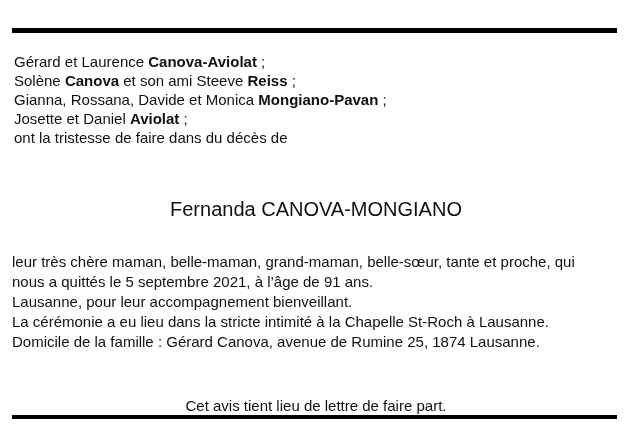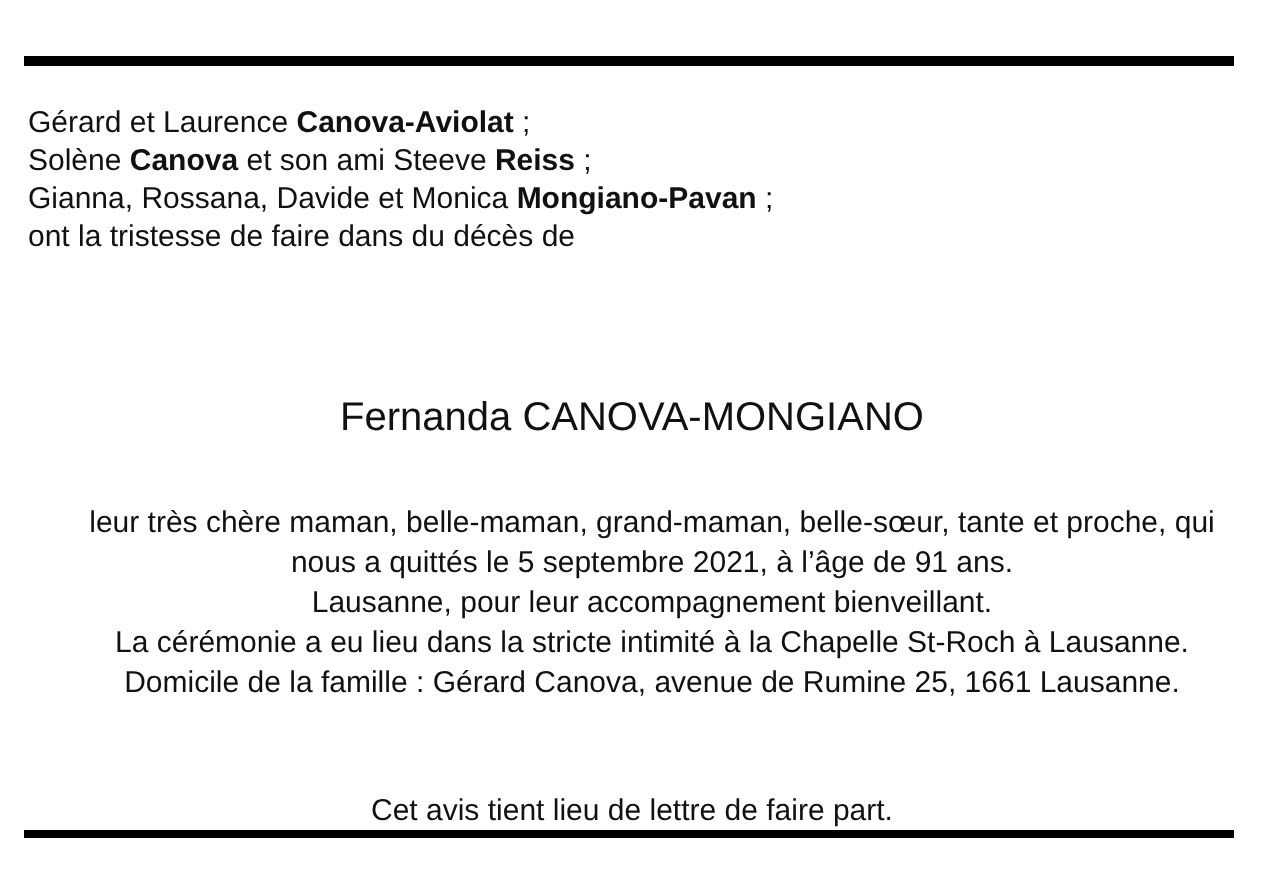--- a/index.html
+++ b/index.html
@@ -18,49 +18,50 @@
     position: absolute; left: 14px; top: 52px; width: 604px;
     font-size: 15px; line-height: 19px;
   }
   .b { font-weight: bold; }
   .deceased {
     position: absolute; left: 14px; top: 197px; width: 604px;
     margin: 0; text-align: center;
     font-size: 20px; line-height: 24px; font-weight: normal;
   }
   .bodytext {
-    position: absolute; left: 22px; top: 252px; width: 608px;
-    font-size: 15px; line-height: 20px; text-align: center;
+    position: absolute; left: 12px; top: 252px; width: 608px;
+    font-size: 15px; line-height: 20px;
   }
   .closing {
     position: absolute; left: 14px; top: 380px; width: 604px;
     text-align: center; font-size: 15px; line-height: 20px; margin-top: 16px;
   }
 </style>
 </head>
 <body>
 
 <div class="notice">
 
   <div class="rule rule-top"></div>
 
   <div class="intro">
     <div class="line"><span>Gérard et Laurence </span><span class="b">Canova-Aviolat</span><span></span><span class="b"></span><span> ;</span></div>
     <div class="line"><span>Solène </span><span class="b">Canova</span><span> et son ami Steeve </span><span class="b">Reiss</span><span> ;</span></div>
     <div class="line"><span>Gianna, Rossana, Davide et Monica </span><span class="b">Mongiano-Pavan</span><span></span><span class="b"></span><span> ;</span></div>
+    <div class="line"><span>Josette et Daniel </span><span class="b">Aviolat</span><span></span><span class="b"></span><span> ;</span></div>
     <div class="line"><span>ont la tristesse de faire dans du décès de</span></div>
   </div>
 
   <h1 class="deceased">Fernanda CANOVA-MONGIANO</h1>
 
   <div class="bodytext">
     <div class="line">leur très chère maman, belle-maman, grand-maman, belle-sœur, tante et proche, qui</div>
     <div class="line">nous a quittés le 5 septembre 2021, à l’âge de 91 ans.</div>
     <div class="line">Lausanne, pour leur accompagnement bienveillant.</div>
     <div class="line">La cérémonie a eu lieu dans la stricte intimité à la Chapelle St-Roch à Lausanne.</div>
-    <div class="line">Domicile de la famille : Gérard Canova, avenue de Rumine 25, 1661 Lausanne.</div>
+    <div class="line">Domicile de la famille : Gérard Canova, avenue de Rumine 25, 1874 Lausanne.</div>
   </div>
 
   <div class="closing">Cet avis tient lieu de lettre de faire part.</div>
 
   <div class="rule rule-bottom"></div>
 
 </div>
 
 </body></html>

